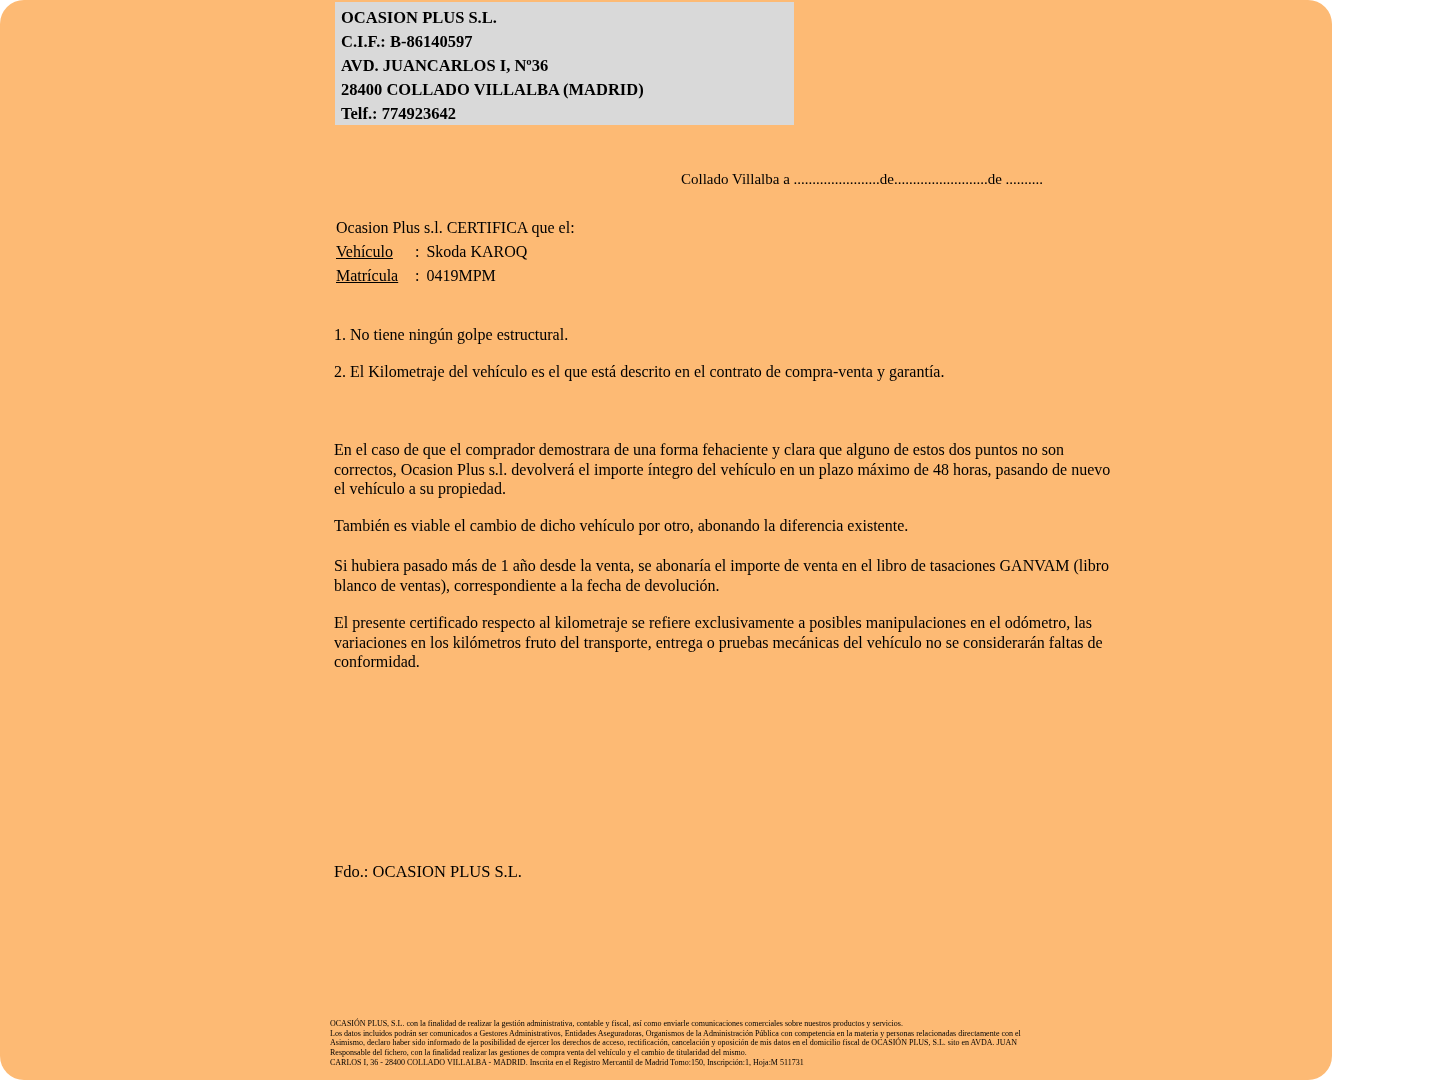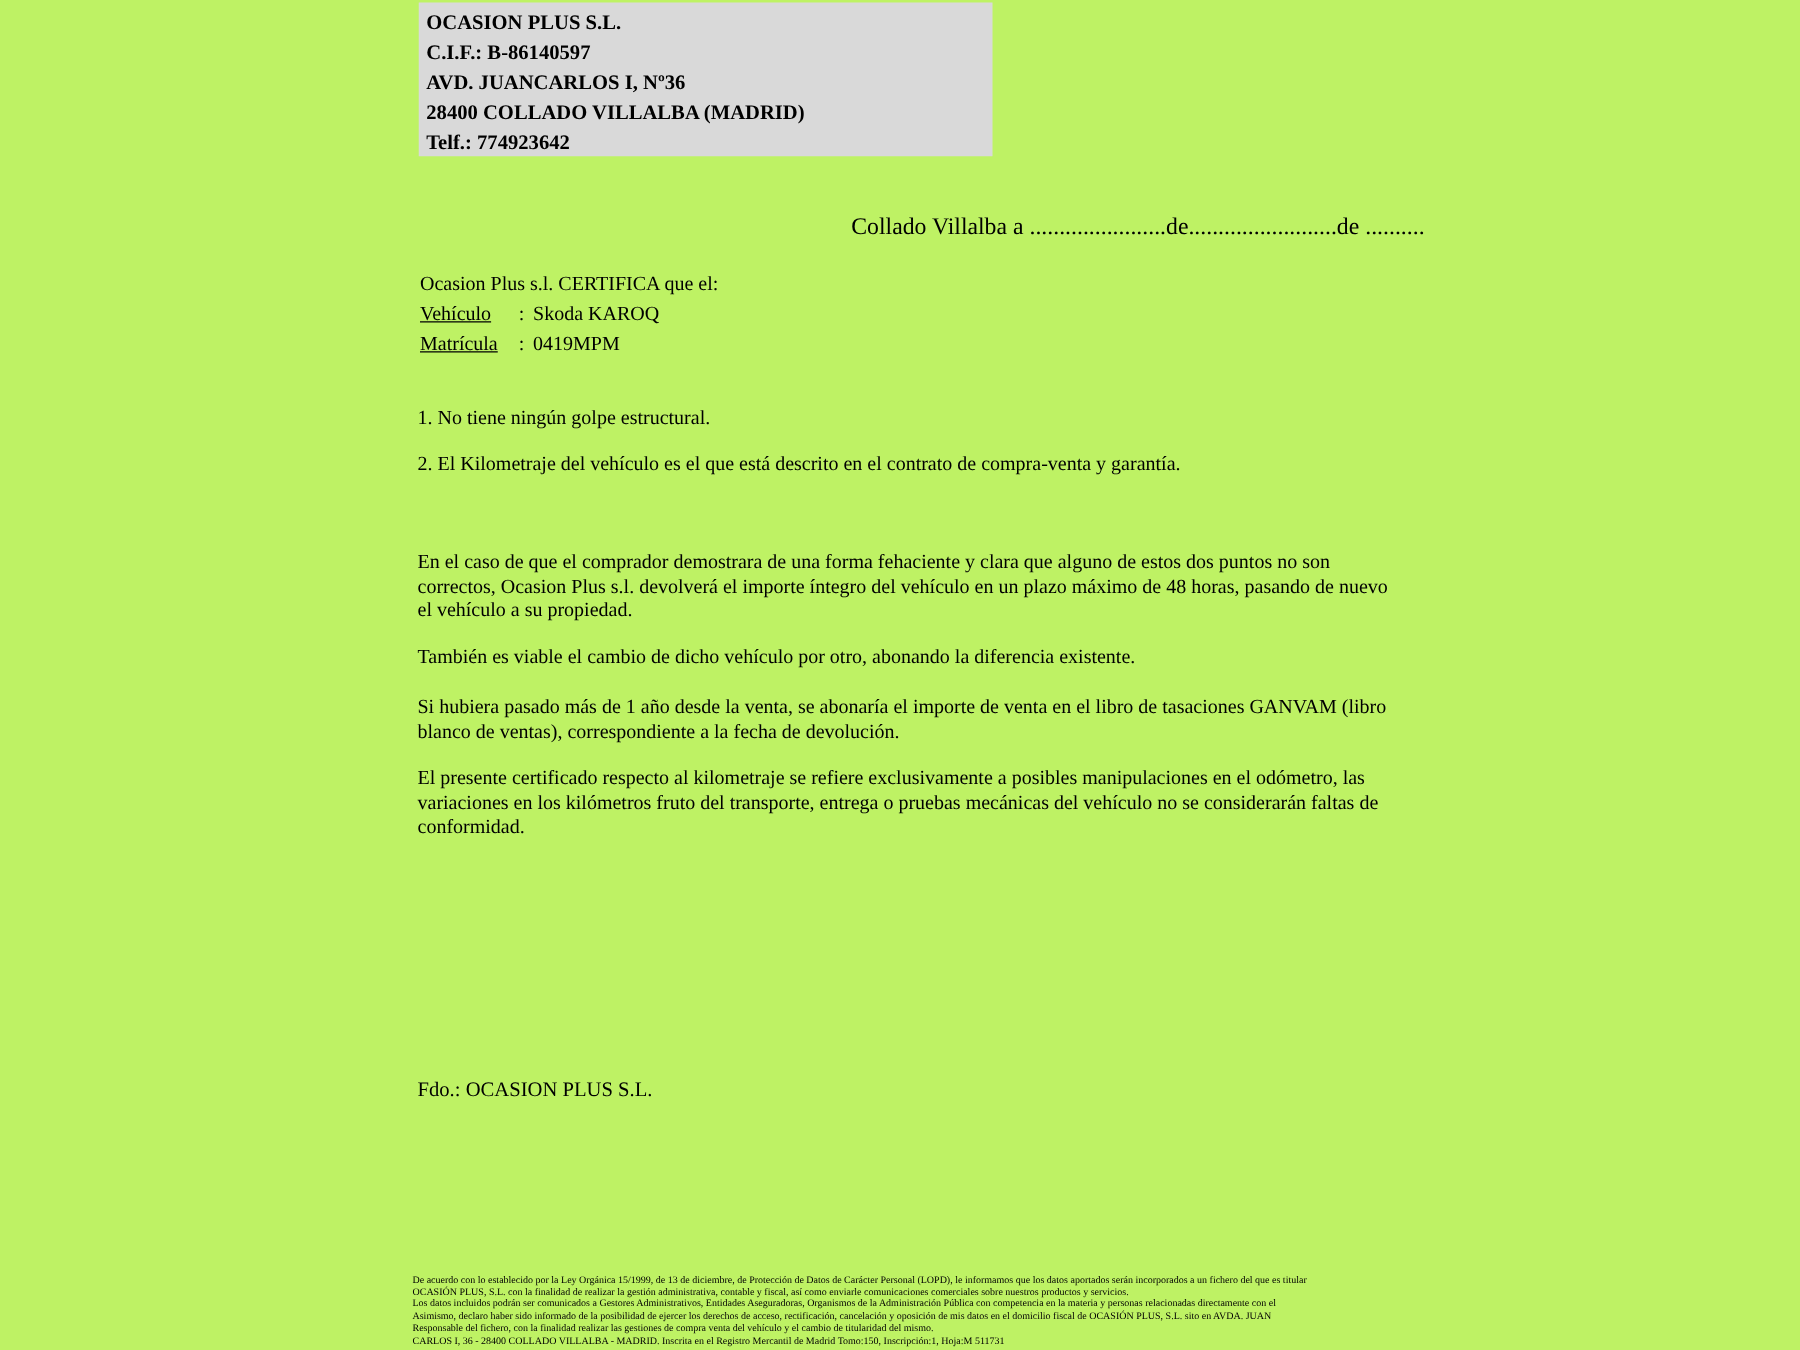--- a/index.html
+++ b/index.html
@@ -4,38 +4,39 @@
 <style>
   * { margin: 0; padding: 0; box-sizing: border-box; }
   html, body {
     width: 1440px; height: 1080px;
     background: #ffffff;
     font-family: "Liberation Serif", "DejaVu Serif", serif;
     color: #000000;
   }
   .page {
     position: relative;
-    width: 1440px; height: 1080px;
+    width: 1332px; height: 1080px;
     overflow: hidden;
-    background: #bef264;
+    background: #fdba74;
+    border-radius: 24px;
   }
   .company-box {
     position: absolute;
     left: 335px; top: 2px;
     width: 459px; height: 123px;
     background: #d9d9d9;
     padding: 4px 0 0 6px;
     font-weight: bold;
     font-size: 16.5px;
   }
   .company-box .line { line-height: 24px; white-space: nowrap; }
   .date-line {
     position: absolute;
     left: 681px; top: 171px;
-    font-size: 19px;
+    font-size: 15px;
     white-space: nowrap;
   }
   .certify-block {
     position: absolute;
     left: 336px; top: 216px;
     font-size: 16px;
   }
   .certify-intro { line-height: 24px; white-space: nowrap; }
   .field-row { line-height: 24px; white-space: nowrap; }
   .field-label {
@@ -108,21 +109,20 @@
   <div class="clause clause-2">2. El Kilometraje del vehículo es el que está descrito en el contrato de compra-venta y garantía.</div>
 
   <div class="para para-1">En el caso de que el comprador demostrara de una forma fehaciente y clara que alguno de estos dos puntos no son correctos, Ocasion Plus s.l. devolverá el importe íntegro del vehículo en un plazo máximo de 48 horas, pasando de nuevo el vehículo a su propiedad.</div>
   <div class="para para-2">También es viable el cambio de dicho vehículo por otro, abonando la diferencia existente.</div>
   <div class="para para-3">Si hubiera pasado más de 1 año desde la venta, se abonaría el importe de venta en el libro de tasaciones GANVAM (libro blanco de ventas), correspondiente a la fecha de devolución.</div>
   <div class="para para-4">El presente certificado respecto al kilometraje se refiere exclusivamente a posibles manipulaciones en el odómetro, las variaciones en los kilómetros fruto del transporte, entrega o pruebas mecánicas del vehículo no se considerarán faltas de conformidad.</div>
 
   <div class="signature">Fdo.: OCASION PLUS S.L.</div>
 
   <div class="legal-block">
-    <div class="legal-line">De acuerdo con lo establecido por la Ley Orgánica 15/1999, de 13 de diciembre, de Protección de Datos de Carácter Personal (LOPD), le informamos que los datos aportados serán incorporados a un fichero del que es titular</div>
     <div class="legal-line">OCASIÓN PLUS, S.L. con la finalidad de realizar la gestión administrativa, contable y fiscal, así como enviarle comunicaciones comerciales sobre nuestros productos y servicios.</div>
     <div class="legal-line">Los datos incluidos podrán ser comunicados a Gestores Administrativos, Entidades Aseguradoras, Organismos de la Administración Pública con competencia en la materia y personas relacionadas directamente con el</div>
     <div class="legal-line">Asimismo, declaro haber sido informado de la posibilidad de ejercer los derechos de acceso, rectificación, cancelación y oposición de mis datos en el domicilio fiscal de OCASIÓN PLUS, S.L. sito en AVDA. JUAN</div>
     <div class="legal-line">Responsable del fichero, con la finalidad realizar las gestiones de compra venta del vehículo y el cambio de titularidad del mismo.</div>
     <div class="legal-line">CARLOS I, 36 - 28400 COLLADO VILLALBA - MADRID. Inscrita en el Registro Mercantil de Madrid Tomo:150, Inscripción:1, Hoja:M 511731</div>
   </div>
 
 </div>
 
 </body></html>

